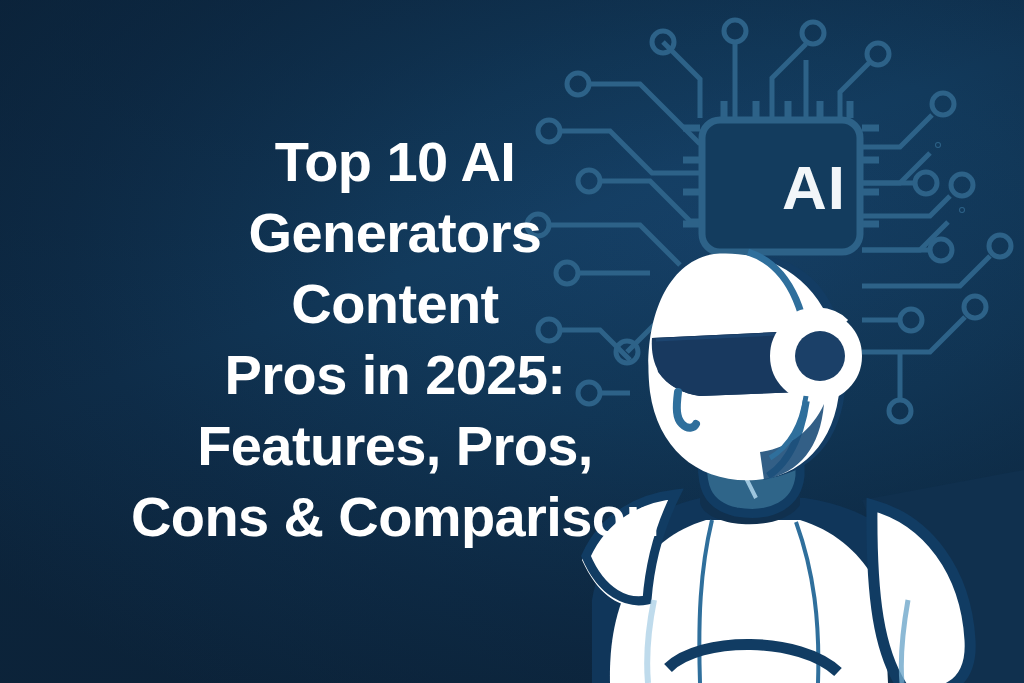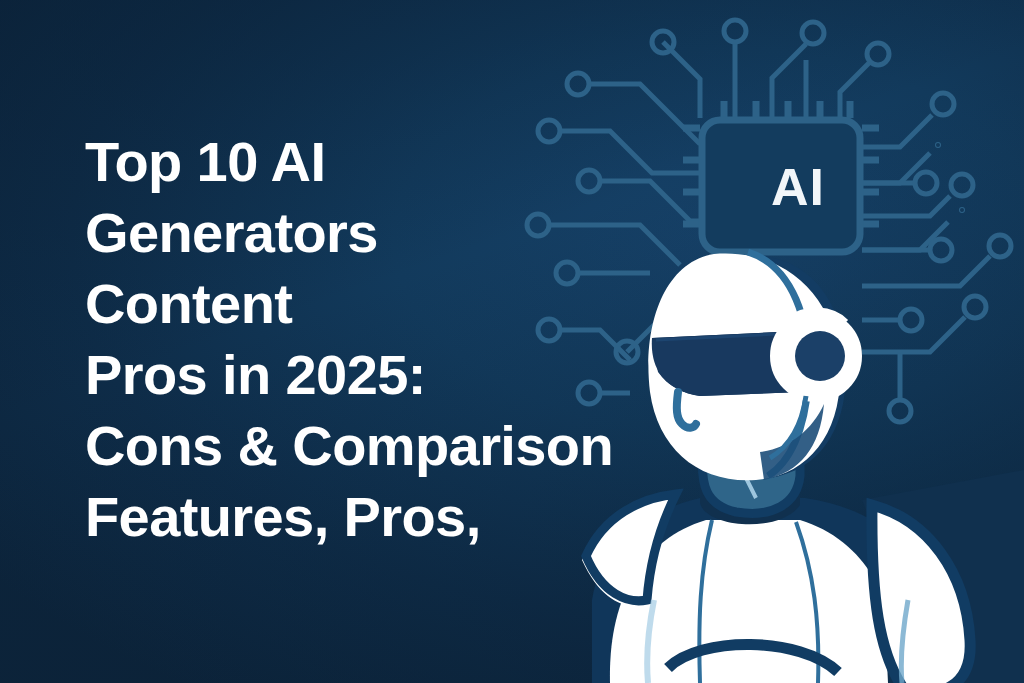--- a/index.html
+++ b/index.html
@@ -47,32 +47,33 @@
     z-index: 5;
   }
   .title-line {
     display: block;
     color: #ffffff;
     font-size: 56px;
     line-height: 71px;
     font-weight: 700;
     letter-spacing: -0.6px;
     white-space: nowrap;
+    text-align: center;
   }
   #chip-label {
     position: absolute;
-    left: 724px;
+    left: 740px;
     top: 128px;
     width: 148px;
     height: 118px;
     display: flex;
     align-items: center;
     justify-content: center;
     color: #f2f6f9;
-    font-size: 52px;
+    font-size: 62px;
     font-weight: 700;
     letter-spacing: 1px;
     z-index: 4;
     pointer-events: none;
   }
 </style>
 </head>
 <body>
 
 <div id="canvas">
@@ -245,17 +246,17 @@
       <path d="M806,396 C802,424 790,446 770,458" fill="none" stroke="#2f6f9c" stroke-width="5"></path>
 
     </g>
   </svg>
 
   <div id="title-block">
     <span class="title-line">Top 10 AI</span>
     <span class="title-line">Generators</span>
     <span class="title-line">Content</span>
     <span class="title-line">Pros in 2025:</span>
+    <span class="title-line">Features, Pros,</span>
     <span class="title-line">Cons &amp; Comparison</span>
-    <span class="title-line">Features, Pros,</span>
   </div>
 
 </div>
 
 </body></html>

